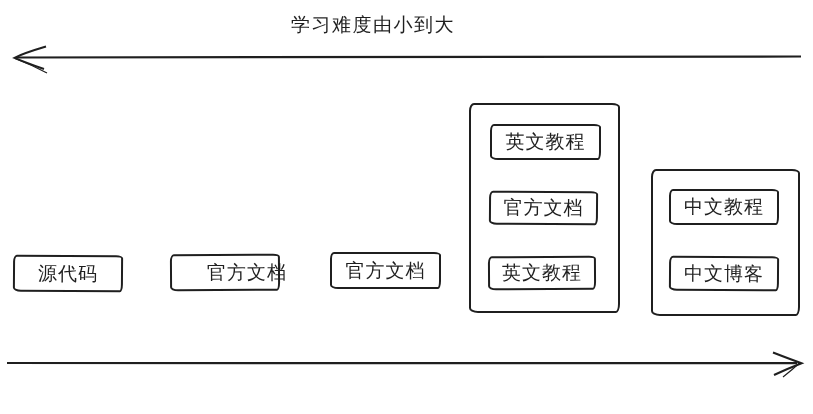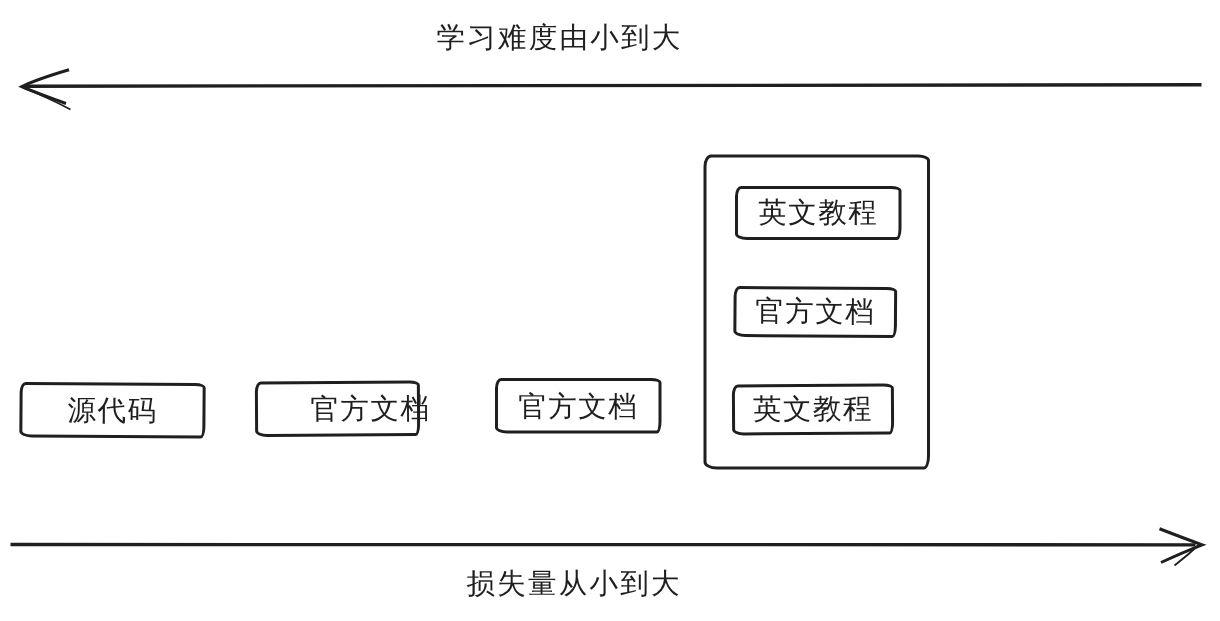--- a/index.html
+++ b/index.html
@@ -58,21 +58,21 @@
 <div class="canvas">
 
   <div class="axis-label top">学习难度由小到大</div>
 
   <svg class="arrow top" width="813" height="42" viewBox="0 0 813 42">
     <path d="M801,19.5 Q410,21 16,20.5" fill="none" stroke="#1f1f1f" stroke-width="2.2"></path>
     <path d="M46,9.5 Q24,16 14.5,20.8 Q27,26 44,32" fill="none" stroke="#1f1f1f" stroke-width="2"></path>
     <path d="M15,21.5 Q32,28 47,36" fill="none" stroke="#1f1f1f" stroke-width="1.2"></path>
   </svg>
 
-  <div class="node tilt-cw" style="left:13px; top:255px; width:124px; height:37px;">
+  <div class="node tilt-cw" style="left:13px; top:255px; width:110px; height:37px;">
     <span>源代码</span>
   </div>
 
   <div class="node tilt-ccw" style="left:170px; top:254px; width:110px; height:37px;padding-left:44px;">
     <span>官方文档</span>
   </div>
 
   <div class="node" style="left:330px; top:252px; width:111px; height:37px;">
     <span>官方文档</span>
   </div>
@@ -82,22 +82,29 @@
       <span>英文教程</span>
     </div>
     <div class="node tilt-cw" style="left:18px; top:86px; width:109px; height:34px;">
       <span>官方文档</span>
     </div>
     <div class="node tilt-ccw" style="left:17px; top:151px; width:108px; height:34px;">
       <span>英文教程</span>
     </div>
   </div>
 
+  <div class="group" style="left:651px; top:169px; width:149px; height:147px;">
+    <div class="node" style="left:16px; top:18px; width:110px; height:36px;">
+      <span>中文教程</span>
+    </div>
+    <div class="node tilt-cw" style="left:16px; top:85px; width:110px; height:35px;">
+      <span>中文博客</span>
+    </div>
+  </div>
 
   <svg class="arrow bottom" width="813" height="44" viewBox="0 0 813 44">
     <path d="M7,19 Q400,20.5 797,19.2" fill="none" stroke="#1f1f1f" stroke-width="2.2"></path>
     <path d="M773,8.5 Q791,15.5 801.5,19.2 Q789,24 774,31" fill="none" stroke="#1f1f1f" stroke-width="2"></path>
     <path d="M800,18.5 Q792,26 783,33" fill="none" stroke="#1f1f1f" stroke-width="1.2"></path>
   </svg>
 
-  <div class="axis-label bottom">损失量从小到大</div>
 
 </div>
 
 </body></html>

